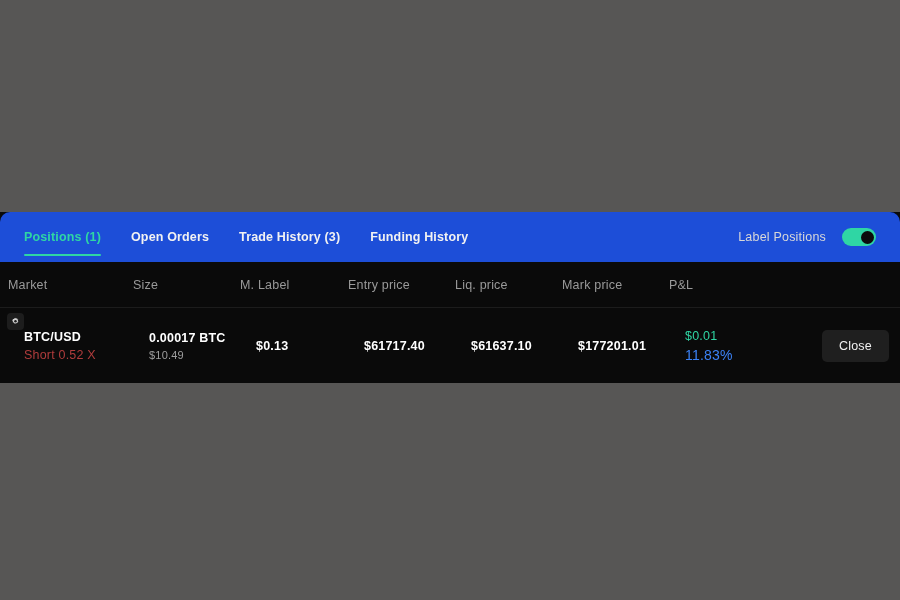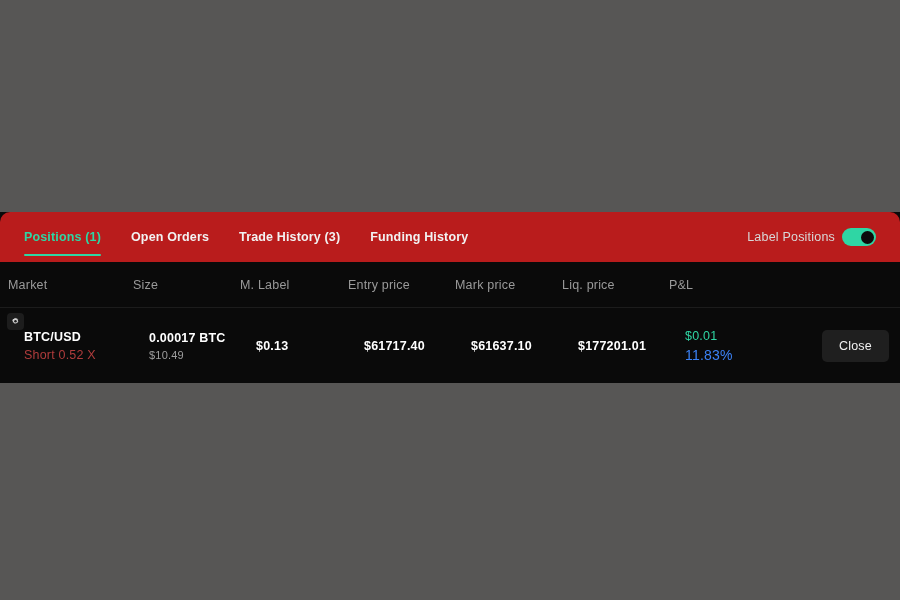--- a/index.html
+++ b/index.html
@@ -24,21 +24,21 @@
     width: 900px;
     height: 171px;
     background: #0a0a0a;
     overflow: hidden;
   }
 
   
   .tabbar {
     position: relative;
     height: 50px;
-    background: #b91c1c;
+    background: #1d4ed8;
     border-top-left-radius: 10px;
     border-top-right-radius: 10px;
     display: flex;
     align-items: center;
     box-sizing: border-box;
     padding: 0 24px 0 24px;
   }
   .tabs {
     display: flex;
     align-items: flex-start;
@@ -67,21 +67,21 @@
     bottom: 6px;
     height: 2px;
     background: #2fd6a4;
     border-radius: 2px;
   }
 
   .toggle-wrap {
     margin-left: auto;
     display: flex;
     align-items: center;
-    gap: 7px;
+    gap: 16px;
   }
   .toggle-label {
     font-size: 12.5px;
     color: #d8d8d8;
     letter-spacing: 0.2px;
     white-space: nowrap;
   }
   .switch {
     width: 34px;
     height: 18px;
@@ -227,22 +227,22 @@
         <div class="knob"></div>
       </div>
     </div>
   </div>
 
   <div class="grid table-head">
     <div class="colhead">Market</div>
     <div class="colhead">Size</div>
     <div class="colhead">M. Label</div>
     <div class="colhead">Entry price</div>
+    <div class="colhead">Liq. price</div>
     <div class="colhead">Mark price</div>
-    <div class="colhead">Liq. price</div>
     <div class="colhead">P&amp;L</div>
   </div>
 
   <div class="grid row">
 
     <div class="gear-badge">
       <svg width="9" height="9" viewBox="0 0 24 24" aria-hidden="true">
         <path fill="#d0d0d0" d="M12 2.2l1.7 2.1 2.6-.7.5 2.7 2.6.9-1.3 2.4 1.6 2.2-2.3 1.5.1 2.7-2.7-.2-1.6 2.2-2.2-1.6-2.5 1.1-.9-2.6-2.7-.5.4-2.7L3 9.9l2-1.8-.5-2.7 2.7.1L8.9 3l2.3 1.2z"></path>
         <circle cx="12" cy="11.6" r="3.3" fill="#1d1d1d"></circle>
       </svg>

